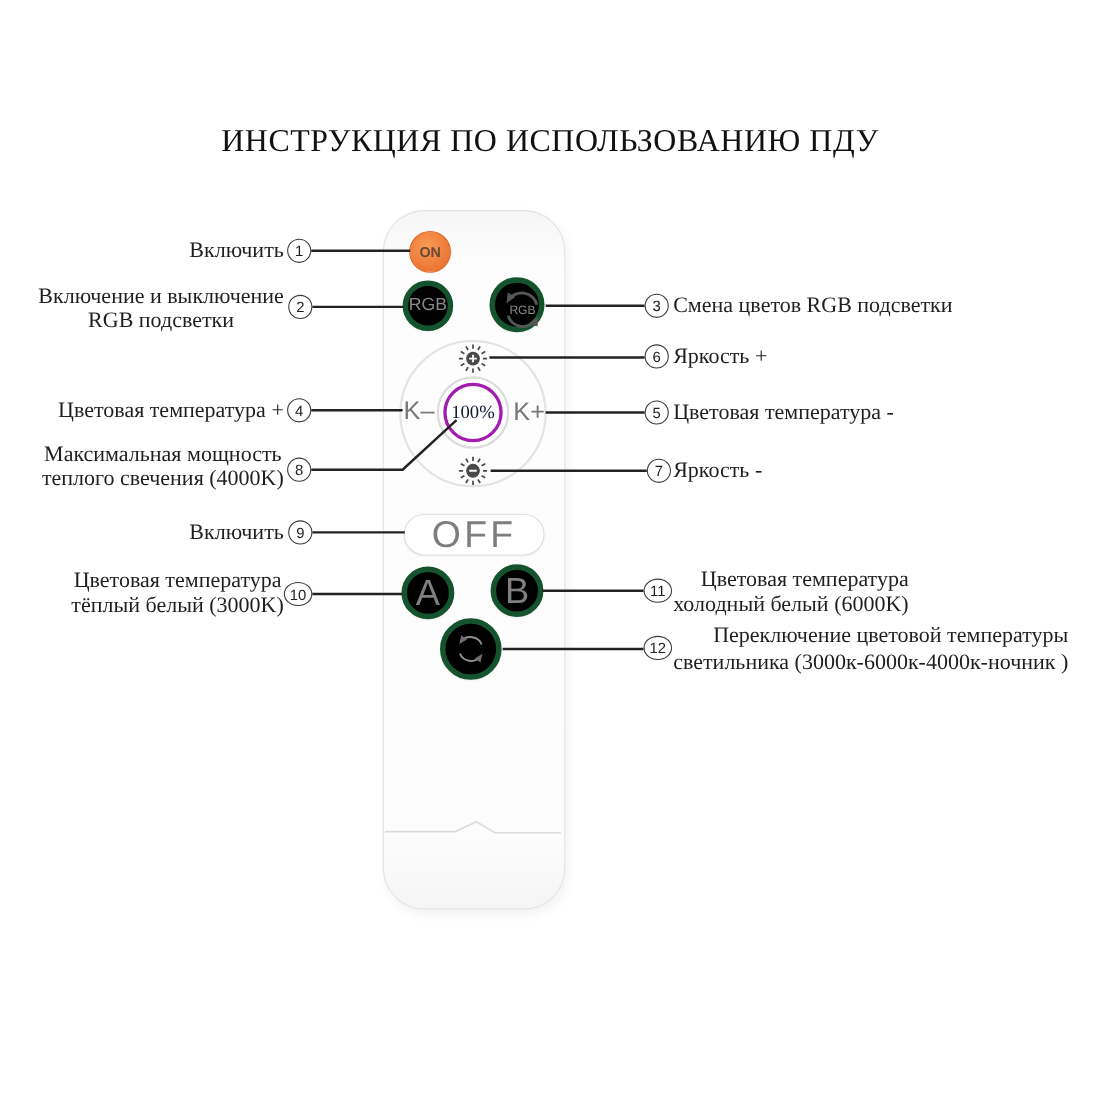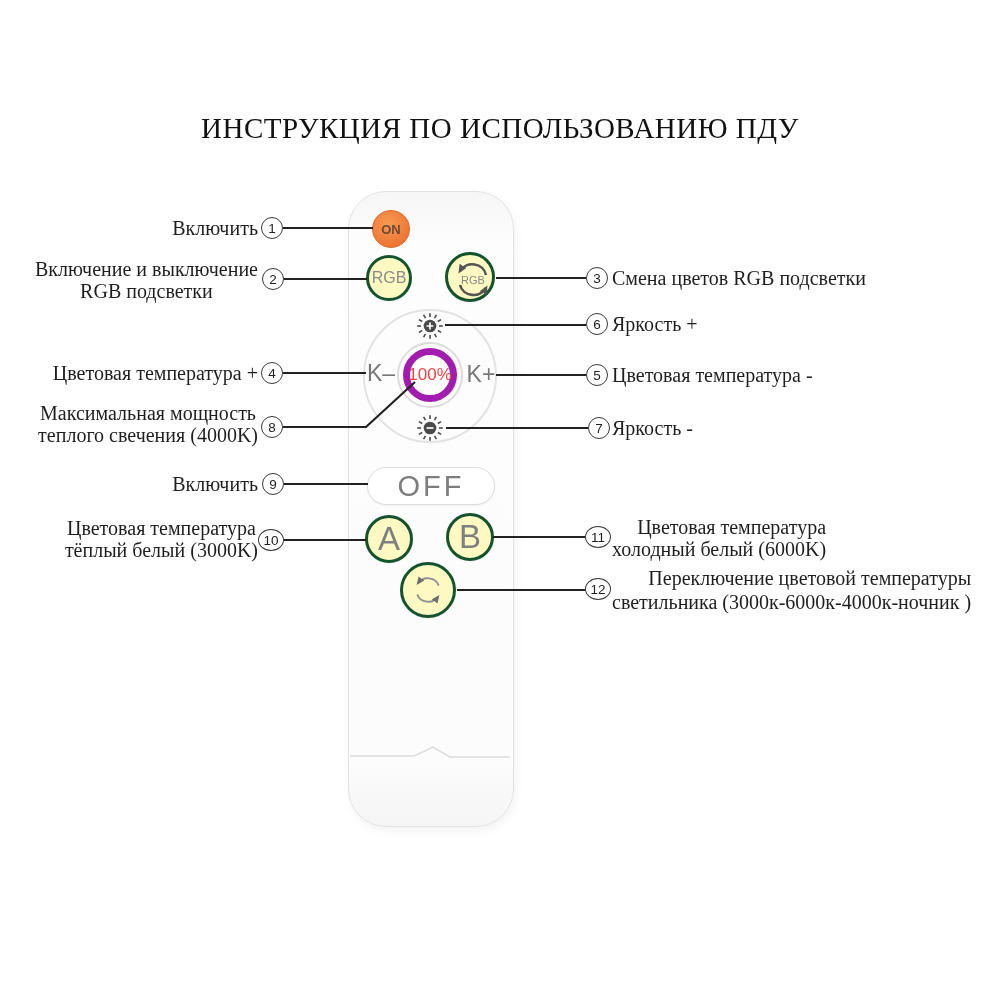--- a/index.html
+++ b/index.html
@@ -9,53 +9,53 @@
 
   #title{left:0;top:112px;width:1000px;text-align:center;font-size:29px;
          letter-spacing:.5px;color:#111;}
 
   
   #remote{left:348px;top:191px;width:164px;height:634px;border-radius:38px;
           background:linear-gradient(180deg,#f6f6f6 0%,#fdfdfd 8%,#fcfcfc 90%,#f5f5f5 100%);
           border:1px solid #e2e2e2;box-shadow:2px 4px 10px rgba(0,0,0,.05);}
 
   
-  .rbtn{display:flex;align-items:center;justify-content:center;background:#fef9c3;
-        border:3px solid #14532d;border-radius:50%;box-shadow:0 1px 2px rgba(0,0,0,.05);
+  .rbtn{display:flex;align-items:center;justify-content:center;background:#000000;
+        border:5px solid #14532d;border-radius:50%;box-shadow:0 1px 2px rgba(0,0,0,.05);
         font-family:"Liberation Sans",sans-serif;color:#8a8a8a;box-sizing:border-box;text-align:center;}
 
   #btn-on{left:372px;top:210px;width:36px;height:36px;border-radius:50%;
           background:radial-gradient(circle at 42% 35%,#f79a55,#ec7432 75%);
           border:1px solid #de6a2a;display:flex;align-items:center;justify-content:center;
           font-family:"Liberation Sans",sans-serif;font-weight:bold;font-size:13px;color:#6b4a35;}
   #btn-rgb{left:366px;top:255px;width:46px;height:46px;font-size:16px;}
   #btn-rgb-cycle{left:445px;top:252px;width:50px;height:50px;position:absolute;}
   #btn-rgb-cycle svg{position:absolute;left:0;top:0;}
   #btn-rgb-cycle .lbl{position:absolute;left:0;top:0;width:50px;height:50px;display:flex;
       align-items:center;justify-content:center;font-family:"Liberation Sans",sans-serif;
       font-size:11px;color:#8a8a8a;}
 
   #dial-ring{left:363px;top:309px;width:134px;height:134px;border-radius:50%;
              border:2px solid #e3e3e3;box-sizing:border-box;background:#fdfdfd;}
   #dial-center{left:397px;top:342px;width:66px;height:66px;border-radius:50%;
                border:2px solid #dcdcdc;box-sizing:border-box;display:flex;align-items:center;
                justify-content:center;background:#fff;}
-  #dial-center .inner{width:54px;height:54px;border-radius:50%;border:7px solid #a21caf;
+  #dial-center .inner{width:54px;height:54px;border-radius:50%;border:3px solid #a21caf;
                box-sizing:border-box;display:flex;align-items:center;justify-content:center;
-               font-family:Liberation Sans, sans-serif;font-size:17px;color:#ef4444;}
+               font-family:Liberation Serif, serif;font-size:17px;color:#0f172a;}
   .ktxt{width:40px;text-align:center;font-family:"Liberation Sans",sans-serif;
         font-size:23px;color:#777;}
   #k-minus{left:361px;top:360px;}
   #k-plus{left:461px;top:361px;}
   #sun-plus{left:415px;top:311px;}
   #sun-minus{left:415px;top:413px;}
 
   #btn-off{left:367px;top:467px;width:128px;height:38px;border:1px solid #ddd;border-radius:19px;
            background:#fff;display:flex;align-items:center;justify-content:center;
-           font-family:"Liberation Sans",sans-serif;font-size:29px;letter-spacing:3px;color:#7d7d7d;
+           font-family:"Liberation Sans",sans-serif;font-size:34px;letter-spacing:3px;color:#7d7d7d;
            box-shadow:0 1px 2px rgba(0,0,0,.05);box-sizing:border-box;}
   #btn-a{left:365px;top:515px;width:48px;height:48px;font-size:33px;color:#7f7f7f;}
   #btn-b{left:446px;top:513px;width:48px;height:48px;font-size:33px;color:#7f7f7f;}
   #btn-cycle{left:400px;top:562px;width:56px;height:56px;}
 
   
   .callout-text{white-space:pre-line;font-size:20px;line-height:22px;color:#1f1f1f;}
   .cl-left{text-align:center;right:742px;}
   .cl-right{left:612px;text-align:right;}
   .cl-right.big{line-height:24px;}

